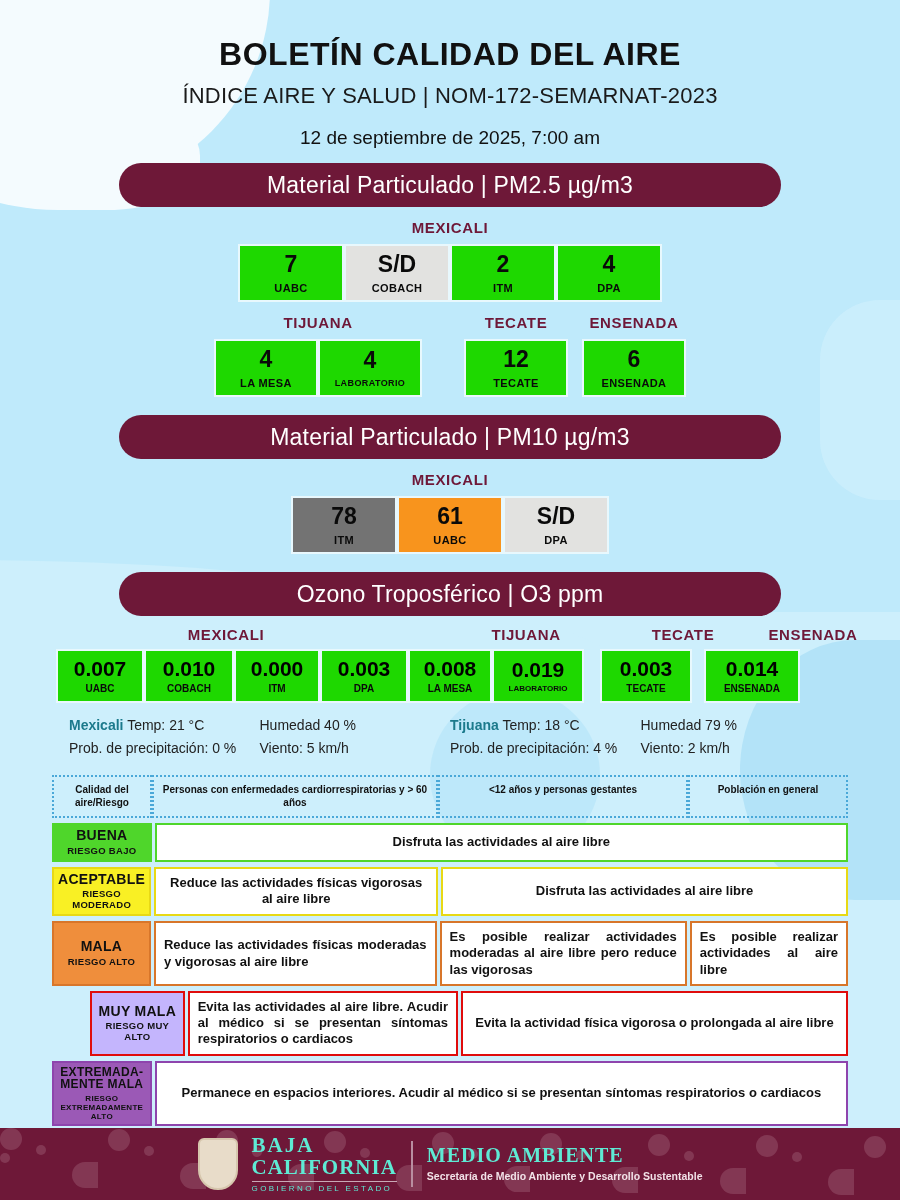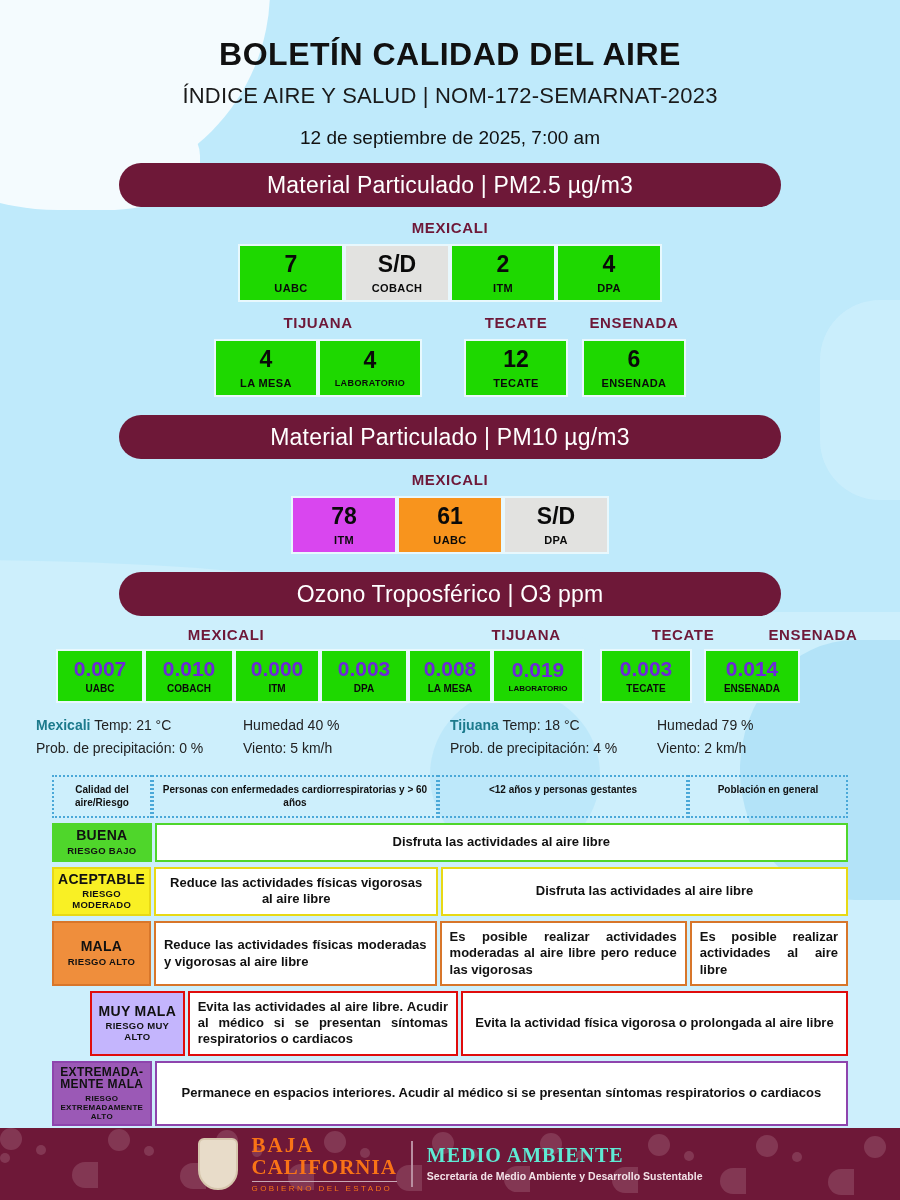--- a/index.html
+++ b/index.html
@@ -52,25 +52,25 @@
   .cell .st  { font-size: 11px; font-weight: 700; color: #0a0a0a; margin-top: 6px;
                letter-spacing: .4px; }
   .cell.nd { background: #e2e2e0; }
   .cell .st.small { font-size: 9px; }
 
   .labels-row { display: flex; justify-content: center; margin-top: 10px; }
 
   
   .o3-cell { height: 54px; background: #1ed800; display: flex; flex-direction: column;
              align-items: center; justify-content: center; border: 2px solid #e8f8fd; }
-  .o3-cell .val { font-size: 21px; font-weight: 800; color: #6d28d9; line-height: 1; }
+  .o3-cell .val { font-size: 21px; font-weight: 800; color: #000000; line-height: 1; }
   .o3-cell .st { font-size: 10px; font-weight: 700; color: #0a0a0a; margin-top: 4px; }
 
   
-  .weather { display: flex; font-size: 14px; color: #222; margin-top: 14px; padding: 0 36px; }
+  .weather { display: flex; font-size: 14px; color: #222; margin-top: 14px; padding: 0 69px; }
   .wx-col { flex: 1; }
   .wx-line { margin-bottom: 7px; white-space: nowrap; }
   .wx-city { font-weight: 700; color: #1c7a8c; }
 
   
   .table { width: 796px; margin: 12px auto 0; }
   .thead { display: flex; }
   .th { border: 2px dotted #4aa8d8; padding: 7px 4px; text-align: center;
         font-size: 10px; font-weight: 700; color: #111; line-height: 1.25; }
   .th.c0 { width: 100px; }
@@ -92,21 +92,21 @@
   
   .footer { position: absolute; left: 0; bottom: 0; width: 900px; height: 72px;
             background: #6e1838; display: flex; align-items: center; justify-content: center;
             overflow: hidden; }
   .footer-deco { position: absolute; inset: 0; opacity: .16; }
   .fdot { position: absolute; background: #f0d6de; border-radius: 50%; }
   .fbar { position: absolute; background: #f0d6de; }
   .footer-inner { display: flex; align-items: center; gap: 14px; position: relative; z-index: 2; }
   .crest { width: 40px; height: 52px; background: #e8dcc9; border-radius: 6px 6px 20px 20px;
            border: 2px solid #d6c6ad; }
-  .bc-text { color: #f97316; line-height: 1.05; }
+  .bc-text { color: #5eead4; line-height: 1.05; }
   .bc-1 { font-size: 21px; font-weight: 800; letter-spacing: 2px; font-family: "Liberation Serif", serif; }
   .bc-2 { font-size: 21px; font-weight: 800; letter-spacing: 1px; font-family: "Liberation Serif", serif; }
   .bc-3 { font-size: 8px; letter-spacing: 2.4px; margin-top: 3px; border-top: 1px solid #c9a9b6;
           padding-top: 3px; }
   .fdiv { width: 2px; height: 46px; background: #b98ea0; }
   .ma-1 { color: #5eead4; font-size: 20px; font-weight: 800; letter-spacing: 1px;
           font-family: "Liberation Serif", serif; }
   .ma-2 { color: #f2e2e8; font-size: 10.5px; font-weight: 700; line-height: 1.35; margin-top: 2px; }
 </style>
 </head>
@@ -178,21 +178,21 @@
         </div>
       </div>
   </div>
 
   <div class="banner" style="margin-top:18px;">Material Particulado  | PM10  µg/m3</div>
   <div class="labels-row" style="margin-top:12px;">
     <div class="city-label" style="width:320px;">MEXICALI</div>
   </div>
   <div class="row" style="margin-top:8px;">
     <div class="grp" id="pm10r">
-        <div class="cell" style="background: #d946ef; width: 106px;">
+        <div class="cell" style="background: #737373; width: 106px;">
           <div class="val">78</div>
           <div class="st">ITM</div>
         </div>
         <div class="cell" style="background: rgb(248, 148, 29); width: 106px;">
           <div class="val">61</div>
           <div class="st">UABC</div>
         </div>
         <div class="cell nd" style="background: rgb(226, 226, 224); width: 106px;">
           <div class="val">S/D</div>
           <div class="st">DPA</div>

